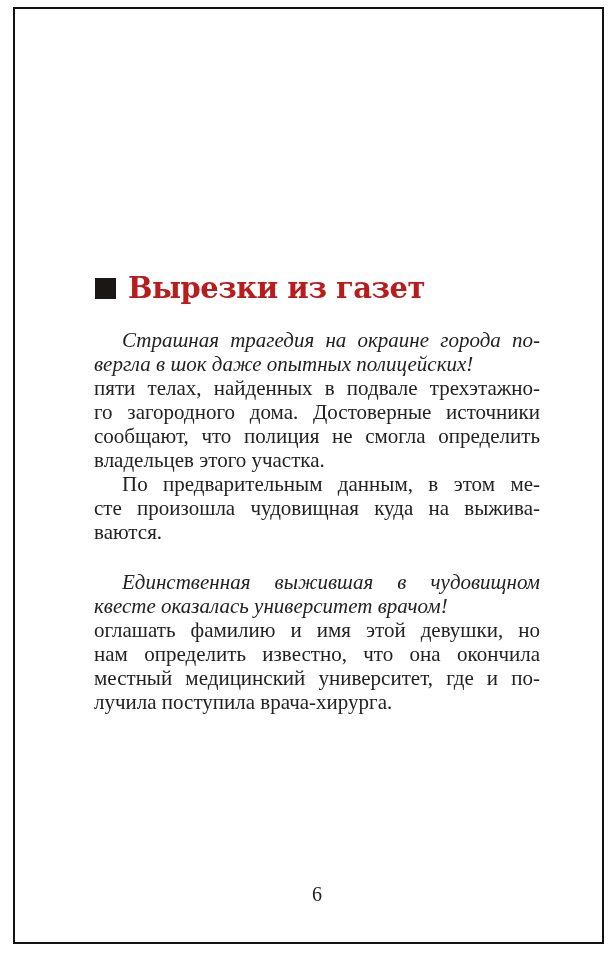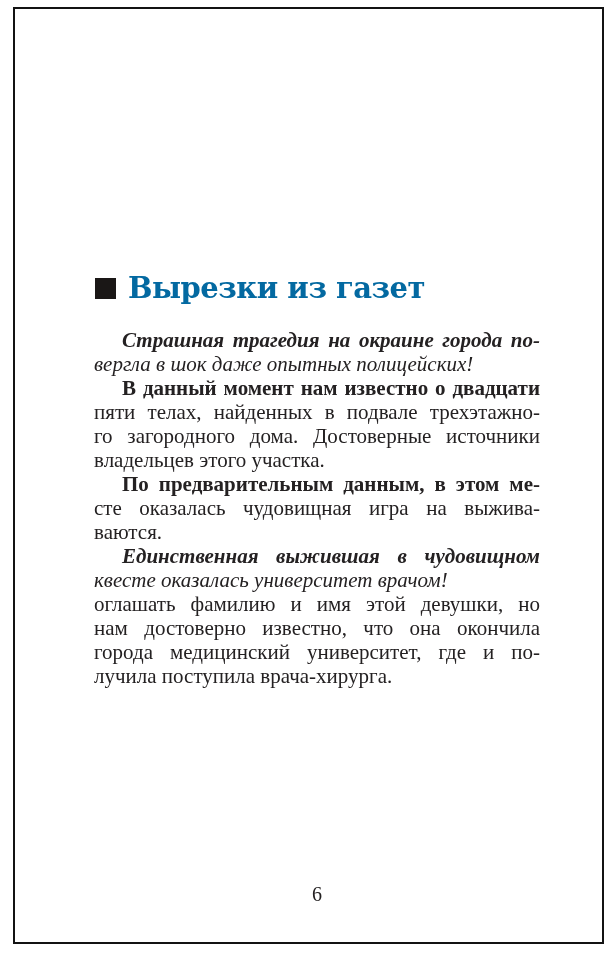--- a/index.html
+++ b/index.html
@@ -46,37 +46,37 @@
     background: #1a1716;
     flex: none;
   }
   .chapter-title {
     margin: 0;
     font-family: "DejaVu Serif", serif;
     font-weight: 600;
     font-size: 29px;
     line-height: 32px;
     letter-spacing: -0.5px;
-    color: #0369a1;
+    color: #b91c1c;
     white-space: nowrap;
   }
   .article {
     margin-top: 24px;
     font-size: 21px;
     line-height: 24px;
   }
   .para { margin: 0; }
-  .para.space-before { }
+  .para.space-before { margin-top: 26px; }
   .para.italic .line { font-style: italic; }
   .line {
     height: 24px;
     text-align: justify;
     text-align-last: justify;
   }
-  .line.first { text-indent: 28px; font-weight: bold; }
+  .line.first { text-indent: 28px; }
   .line.last {
     text-align: center;
     text-align-last: left;
   }
   .page-number {
     position: absolute;
     left: 0;
     top: 883px;
     width: 446px;
     text-align: center;
@@ -96,37 +96,37 @@
       <span class="marker"></span>
       <h1 class="chapter-title">Вырезки из газет</h1>
     </div>
 
     <div class="article" id="article">
         <div class="para italic">
           <div class="line first">Страшная трагедия на окраине города по-</div>
           <div class="line last">вергла в шок даже опытных полицейских!</div>
         </div>
         <div class="para">
-          <div class="line first">В данный момент нам известно о двадцати</div>
           <div class="line">пяти телах, найденных в подвале трехэтажно-</div>
           <div class="line">го загородного дома. Достоверные источники</div>
+          <div class="line">сообщают, что полиция не смогла определить</div>
           <div class="line last">владельцев этого участка.</div>
         </div>
         <div class="para">
           <div class="line first">По предварительным данным, в этом ме-</div>
-          <div class="line">сте оказалась чудовищная игра на выжива-</div>
+          <div class="line">сте произошла чудовищная куда на выжива-</div>
           <div class="line last">ваются.</div>
         </div>
         <div class="para italic space-before">
           <div class="line first">Единственная выжившая в чудовищном</div>
           <div class="line last">квесте оказалась университет врачом!</div>
         </div>
         <div class="para">
           <div class="line">оглашать фамилию и имя этой девушки, но</div>
-          <div class="line">нам достоверно известно, что она окончила</div>
-          <div class="line">города медицинский университет, где и по-</div>
+          <div class="line">нам определить известно, что она окончила</div>
+          <div class="line">местный медицинский университет, где и по-</div>
           <div class="line last">лучила поступила врача-хирурга.</div>
         </div>
       </div>
 
     <div class="page-number">6</div>
   </div>
 </div>
 
 </body></html>

